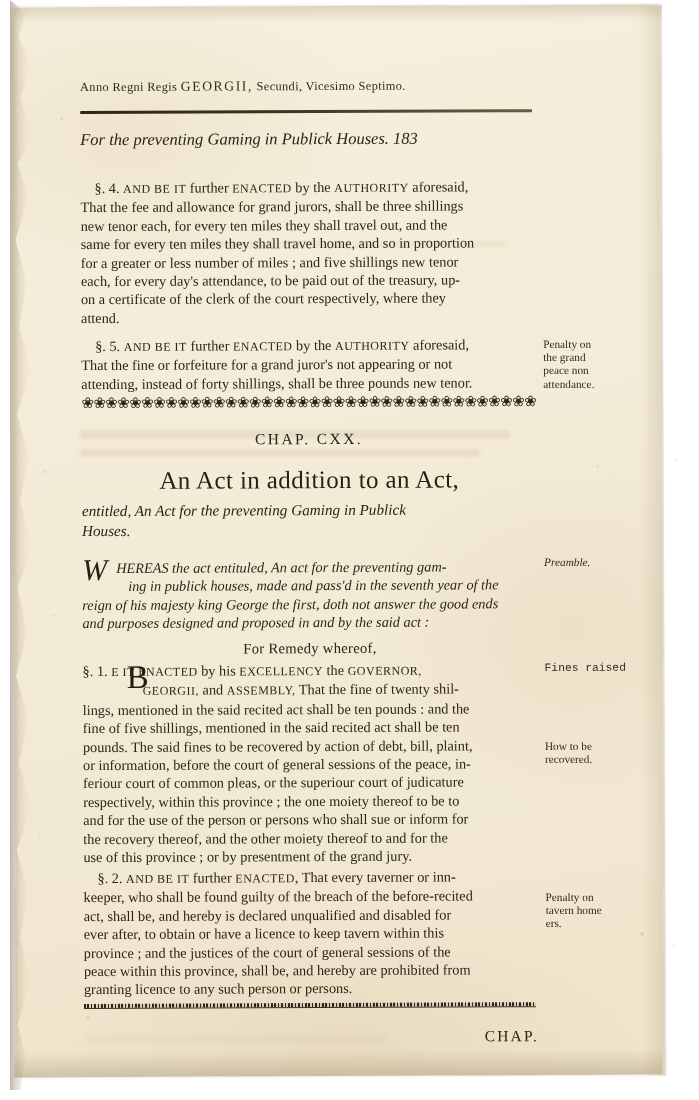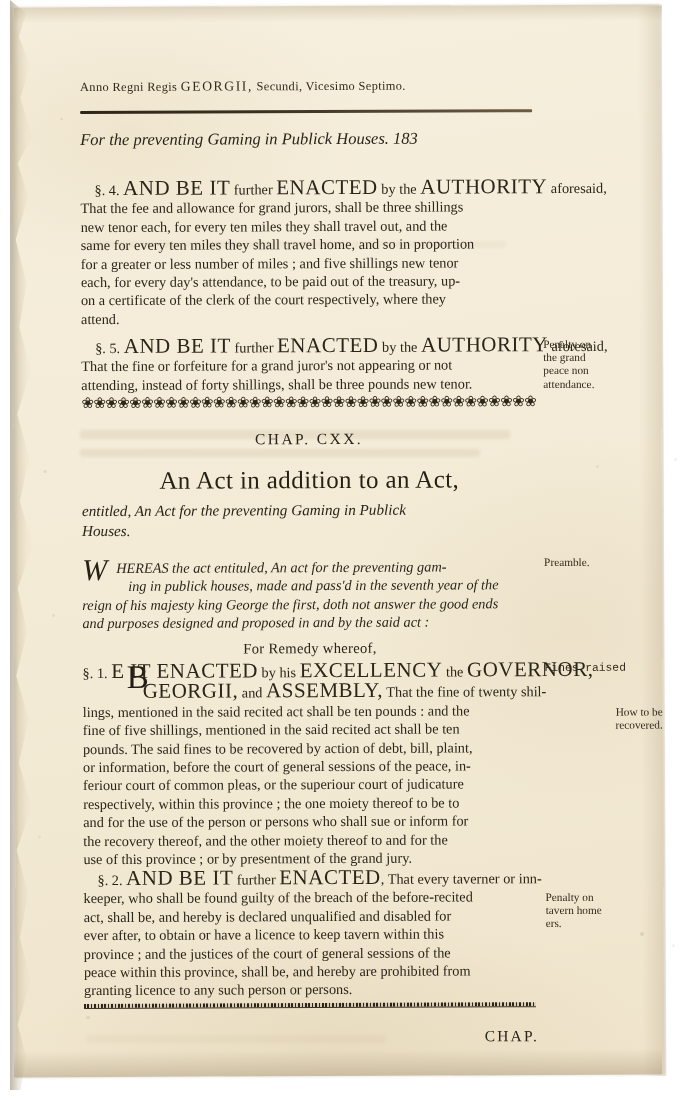--- a/index.html
+++ b/index.html
@@ -125,21 +125,21 @@
     left: 68px;
     width: 457px;
     font-size: 14.3px;
     line-height: 18.4px;
     text-align: justify;
     color: #2c2519;
   }
   .para .ln { display: block; white-space: nowrap; }
   .sc {
     font-variant: small-caps;
-    font-size: 21px;
+    font-size: 12px;
     letter-spacing: 0.5px;
   }
   .it { font-style: italic; }
 
   
   .marg {
     position: absolute;
     left: 530px;
     width: 118px;
     font-size: 11.3px;
@@ -326,21 +326,21 @@
 
     <div class="dropcap-w">W</div>
 
     <div class="para" style="top:552px;">
       <span class="ln it" style="text-indent:34px;">HEREAS the act entituled, An act for the preventing gam-</span>
       <span class="ln it" style="text-indent:46px;">ing in publick houses, made and pass'd in the seventh year of the</span>
       <span class="ln it">reign of his majesty king George the first, doth not answer the good ends</span>
       <span class="ln it">and purposes designed and proposed in and by the said act :</span>
     </div>
 
-    <div class="marg" style="top:551px;">
+    <div class="marg" style="top:551px;font-style:italic;">
       <div>Preamble.</div>
     </div>
 
     <div class="remedy">For Remedy whereof,</div>
 
     <div class="dropcap-b">B</div>
 
     <div class="para" style="top:655px;">
       <span class="ln">§. 1.     <span class="sc">E IT <span class="sc">ENACTED</span></span> by his <span class="sc">EXCELLENCY</span> the <span class="sc">GOVERNOR,</span></span>
       <span class="ln" style="text-indent:60px;"><span class="sc">GEORGII,</span> and <span class="sc">ASSEMBLY,</span> That the fine of twenty shil-</span>
@@ -352,21 +352,21 @@
       <span class="ln">respectively, within this province ; the one moiety thereof to be to</span>
       <span class="ln">and for the use of the person or persons who shall sue or inform for</span>
       <span class="ln">the recovery thereof, and the other moiety thereof to and for the</span>
       <span class="ln">use of this province ; or by presentment of the grand jury.</span>
     </div>
 
     <div class="marg" style="top:657px;font-family:Liberation Mono, monospace;">
       <div>Fines raised</div>
     </div>
 
-    <div class="marg" style="top:701px;text-align:right;">
+    <div class="marg" style="top:735px;">
       <div>How to be</div>
       <div>recovered.</div>
     </div>
 
     <div class="para" style="top:862px;">
       <span class="ln" style="text-indent:14px;">§. 2. <span class="sc">AND BE IT</span> further <span class="sc">ENACTED</span>, That every taverner or inn-</span>
       <span class="ln">keeper, who shall be found guilty of the breach of the before-recited</span>
       <span class="ln">act, shall be, and hereby is declared unqualified and disabled for</span>
       <span class="ln">ever after, to obtain or have a licence to keep tavern within this</span>
       <span class="ln">province ; and the justices of the court of general sessions of the</span>

